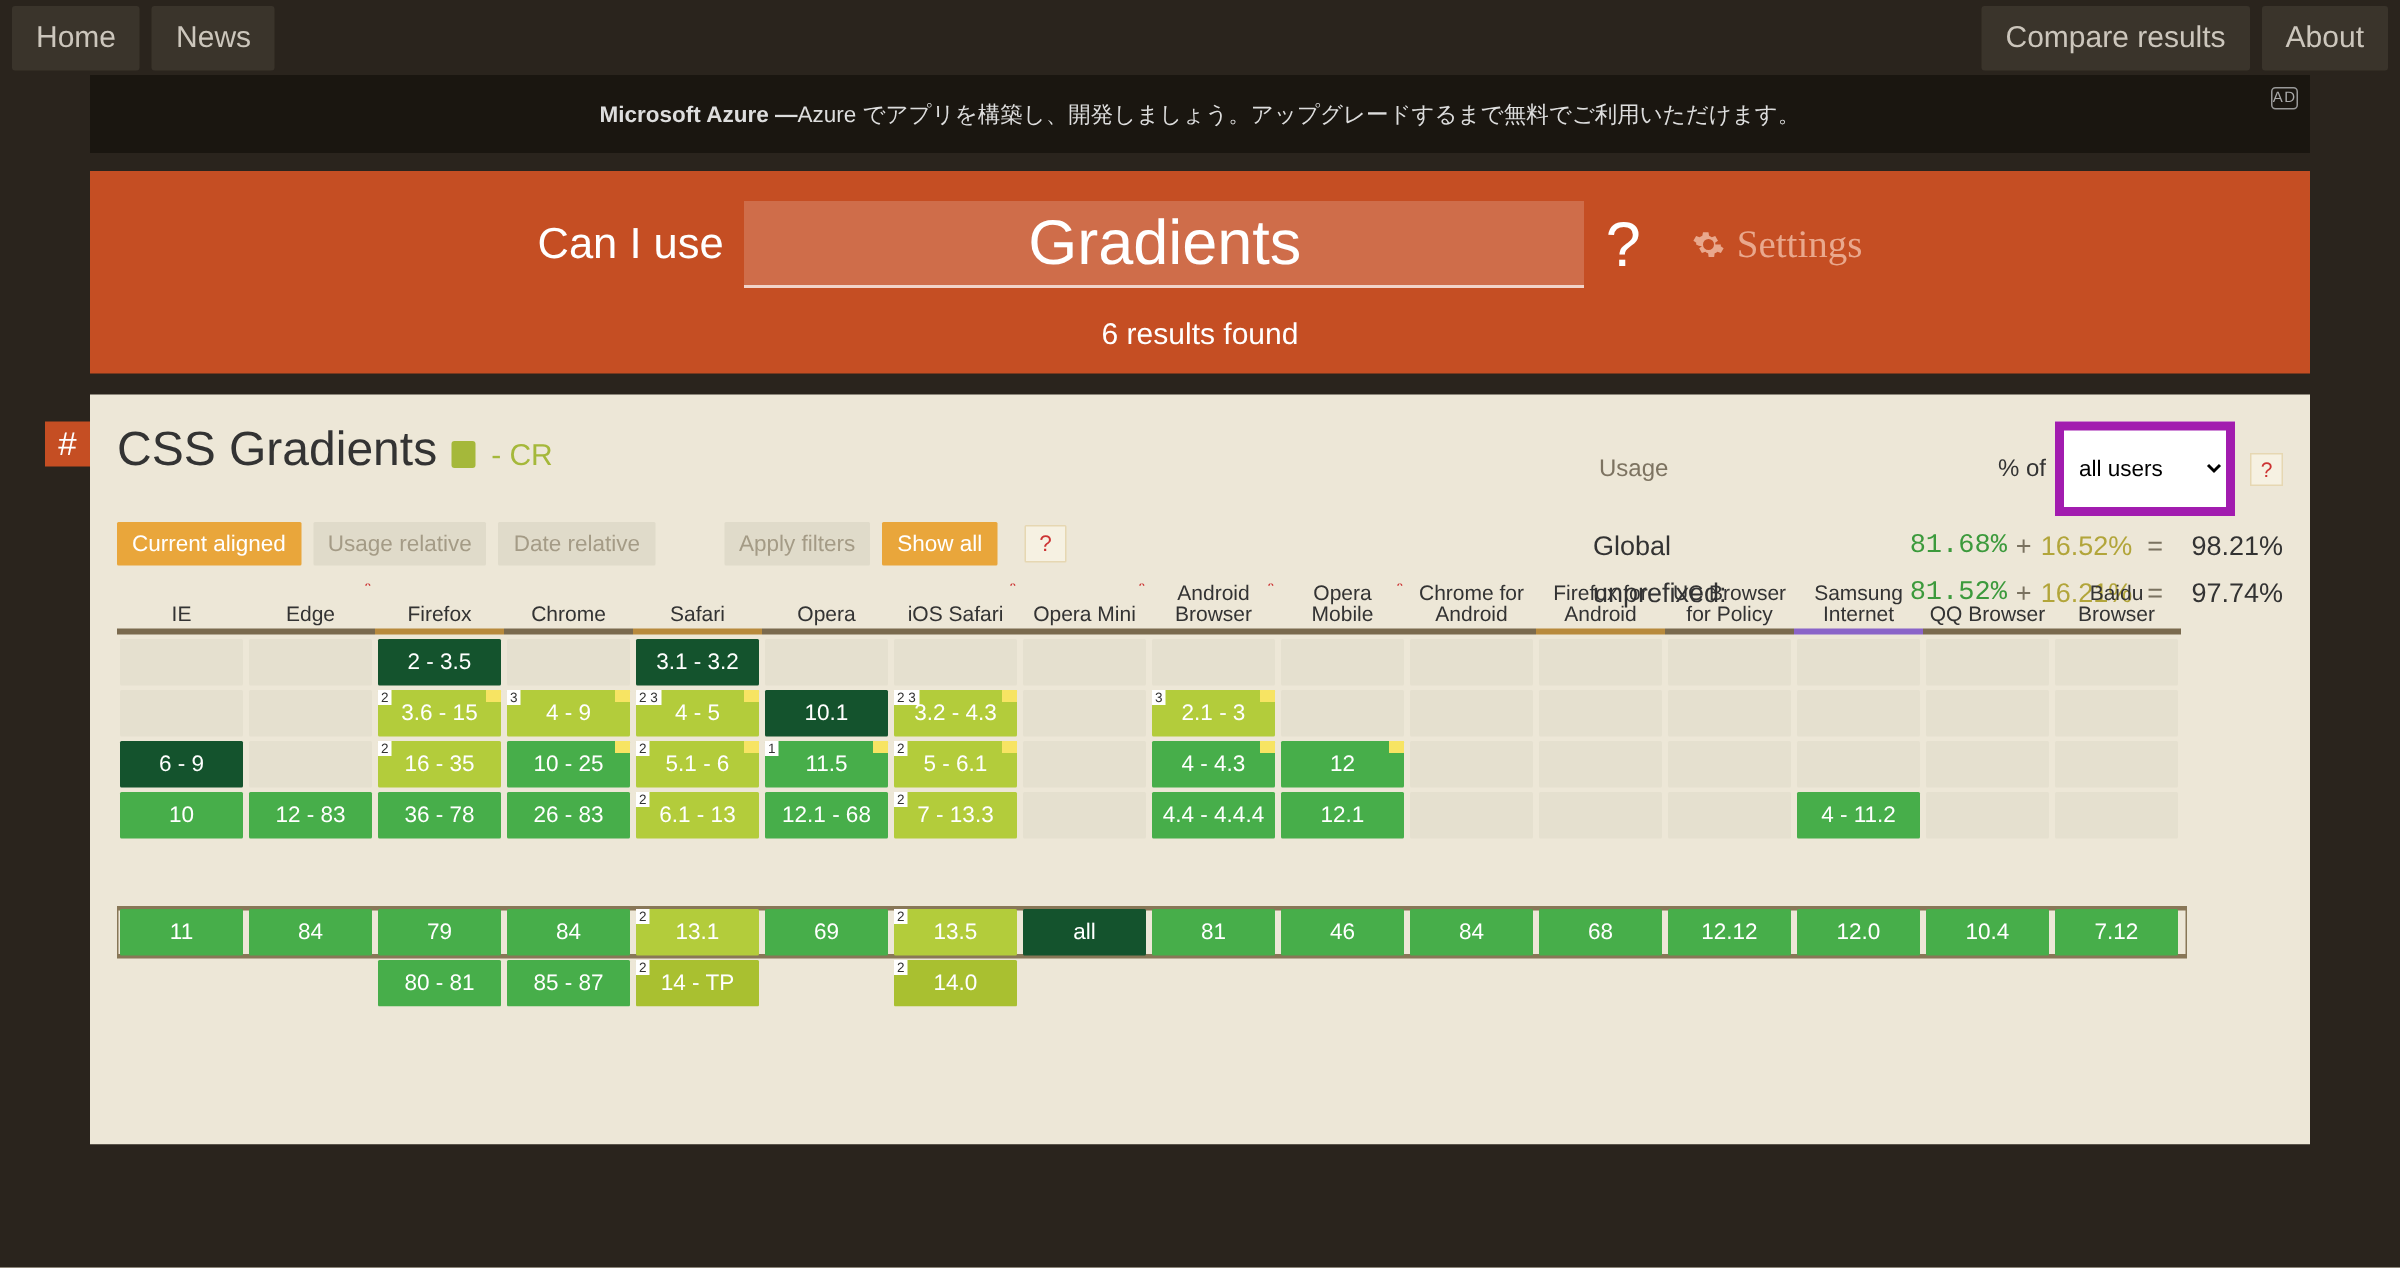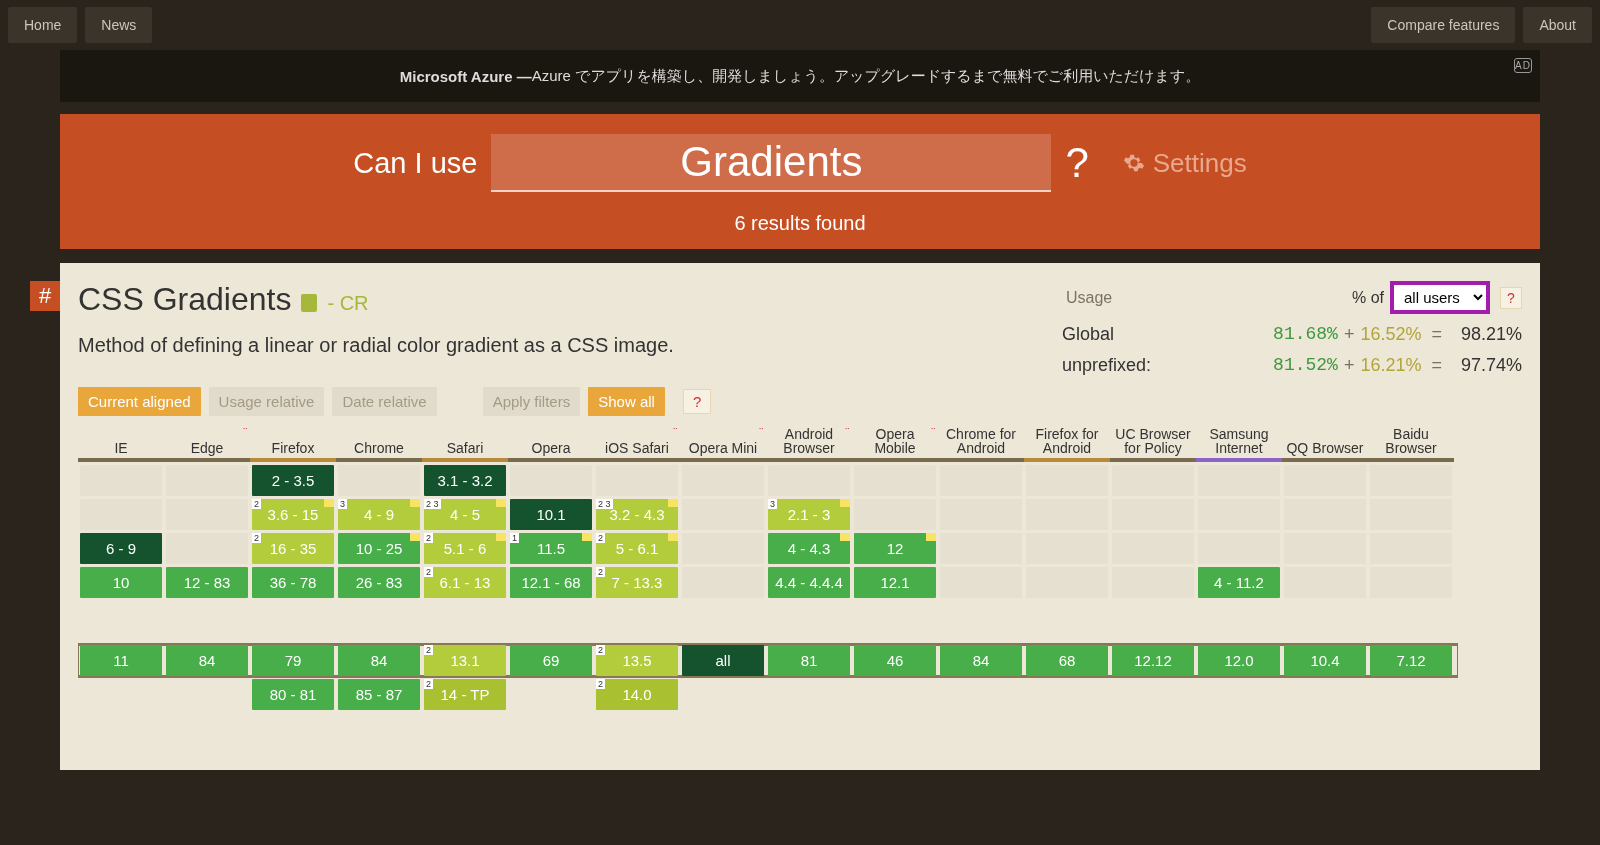--- a/index.html
+++ b/index.html
@@ -1,43 +1,43 @@
 <!DOCTYPE html>
 <html><head>
 <meta charset="utf-8">
 <style>
 * { box-sizing: border-box; margin: 0; padding: 0; }
 body { font-family: -apple-system, BlinkMacSystemFont, "Segoe UI", Helvetica, Arial, sans-serif; background: #2a241d; color: #ddd; width: 1600px; }
 .topbar { display: flex; align-items: center; padding: 0 8px; height: 50px; background: #2a241d; gap: 8px; }
-.topbar .btn { background: #3a342b; color: #ccc6bc; padding: 10px 16px; font-size: 14px; cursor: pointer; border-radius: 2px; }
+.topbar .btn { background: #3a342b; color: #ccc6bc; padding: 10px 16px; font-size: 20px; cursor: pointer; border-radius: 2px; }
 .topbar .news-info { color: #8a847a; font-size: 19px; margin-left: 6px; }
 .topbar .news-link { color: #ccc6bc; }
 .topbar .spacer { flex: 1; }
 .adbar { background: #1a1610; margin: 0 60px; height: 52px; display: flex; align-items: center; justify-content: center; position: relative; font-size: 15px; color: #ddd; }
 .adbar .sponsor { font-weight: 700; }
 .adbar .adtag { position: absolute; right: 8px; top: 8px; border: 1px solid #999; color: #aaa; font-size: 10px; padding: 1px 0; border-radius: 3px; letter-spacing: 1px; }
 .hero { background: #c54e23; margin: 12px 60px 0 60px; padding: 20px 0 14px 0; text-align: center; }
 .hero-row { display: flex; align-items: center; justify-content: center; gap: 14px; }
 .hero-label { color: #fff; font-size: 29px; font-weight: 300; }
 .hero-input { background: rgba(255,255,255,0.18); border: none; border-bottom: 2px solid rgba(255,255,255,0.7); color: #fff; font-size: 42px; font-weight: 300; text-align: center; width: 560px; padding: 4px 10px; outline: none; }
 .hero-q { color: #fff; font-size: 42px; font-weight: 300; }
-.settings-link { color: #e9a88d; font-size: 26px; font-weight: 300; display: inline-flex; align-items: center; gap: 8px; margin-left: 20px; cursor: pointer; }
+.settings-link { color: #e9a88d; font-size: 26px; font-weight: 300; display: inline-flex; align-items: center; gap: 8px; margin-left: 20px; cursor: pointer; font-family: Liberation Serif, serif; }
 .gear { width: 22px; height: 22px; fill: #e9a88d; }
 .hero-results { color: #fff; font-size: 20px; margin-top: 20px; font-weight: 300; }
 .sheet { background: #ede7d7; margin: 14px 60px 0 60px; padding: 18px 18px 60px 18px; position: relative; color: #333; min-height: 500px; }
 .hash-tag { position: absolute; left: -30px; top: 18px; width: 30px; height: 30px; background: #c54e23; color: #fff; text-align: center; line-height: 30px; font-size: 22px; cursor: pointer; }
 .feature-title { font-size: 32px; color: #333; font-weight: 400; display: flex; align-items: baseline; gap: 10px; }
 .spec-ic { width: 16px; height: 18px; display: inline-block; background: #a5b83a; border-radius: 2px; position: relative; top: 2px; }
 .spec-status { color: #a5b83a; font-size: 20px; font-weight: 400; }
 .feature-desc { color: #333; font-size: 20px; margin-top: 16px; font-weight: 300; }
 .usage-panel { position: absolute; right: 18px; top: 18px; width: 460px; font-size: 16px; color: #333; }
 .usage-head { display: flex; align-items: center; }
 .usage-head .lab { color: #7d7361; margin-left: 4px; }
 .usage-head .pct-of { color: #333; margin-left: auto; margin-right: 6px; }
-.usage-head select { background: #fff; border: 4px solid #a21caf; padding: 3px 6px; font-size: 15px; width: 100px; }
+.usage-head select { background: #fff; border: 6px solid #a21caf; padding: 16px 6px; font-size: 15px; width: 120px; }
 .usage-head .help { width: 22px; height: 22px; background: #f6f1e2; border: 1px solid #e6d7b2; color: #c33; text-align: center; line-height: 20px; font-size: 14px; margin-left: 10px; cursor: pointer; }
 .usage-row { display: flex; margin-top: 10px; font-size: 18px; }
 .usage-row .rlabel { width: 120px; color: #333; }
 .usage-row .full { color: #3c9a3c; margin-left: auto; font-family: Liberation Mono, monospace; }
 .usage-row .plus { color: #7a7260; margin: 0 6px; }
 .usage-row .partial { color: #b2a53a; }
 .usage-row .eq { color: #7a7260; margin: 0 10px; }
 .usage-row .total { color: #333; min-width: 70px; text-align: right; }
 .toggles { margin-top: 30px; display: flex; align-items: center; gap: 8px; }
 .toggle { padding: 6px 10px; font-size: 15px; border-radius: 1px; cursor: pointer; }
@@ -63,21 +63,21 @@
 .cell .note { position: absolute; left: 0; top: 0; background: #fff; color: #333; font-size: 9px; line-height: 10px; padding: 0 2px; }
 .cell .flag { position: absolute; right: 0; top: 0; width: 10px; height: 8px; background: #f7e463; }
 </style>
 </head>
 <body>
 
 <div class="topbar">
   <div class="btn">Home</div>
   <div class="btn">News</div>
   <div class="spacer"></div>
-  <div class="btn">Compare features</div>
+  <div class="btn">Compare results</div>
   <div class="btn">About</div>
 </div>
 
 <div class="adbar">
   <span class="sponsor">Microsoft Azure — </span>
   <span>Azure でアプリを構築し、開発しましょう。アップグレードするまで無料でご利用いただけます。</span>
   <span class="adtag">AD</span>
 </div>
 
 <div class="hero">
@@ -124,21 +124,20 @@
           <span class="rlabel">unprefixed:</span>
           <span class="full">81.52%</span>
           <span class="plus">+</span>
           <span class="partial">16.21%</span>
           <span class="eq">=</span>
           <span class="total">97.74%</span>
         </div>
       </div>
   </div>
 
-  <div class="feature-desc">Method of defining a linear or radial color gradient as a CSS image.</div>
 
   <div class="toggles">
     <span class="toggle active">Current aligned</span>
     <span class="toggle inactive">Usage relative</span>
     <span class="toggle inactive">Date relative</span>
     <span class="tog-gap"></span>
     <span class="toggle inactive">Apply filters</span>
     <span class="toggle active">Show all</span>
     <span class="toggle help">?</span>
   </div>

